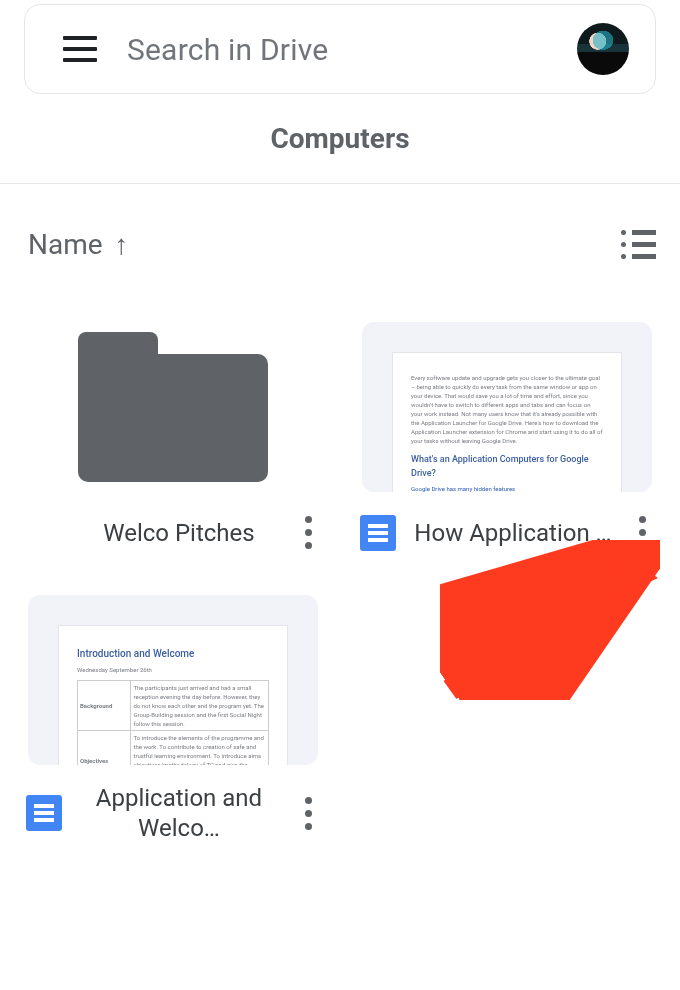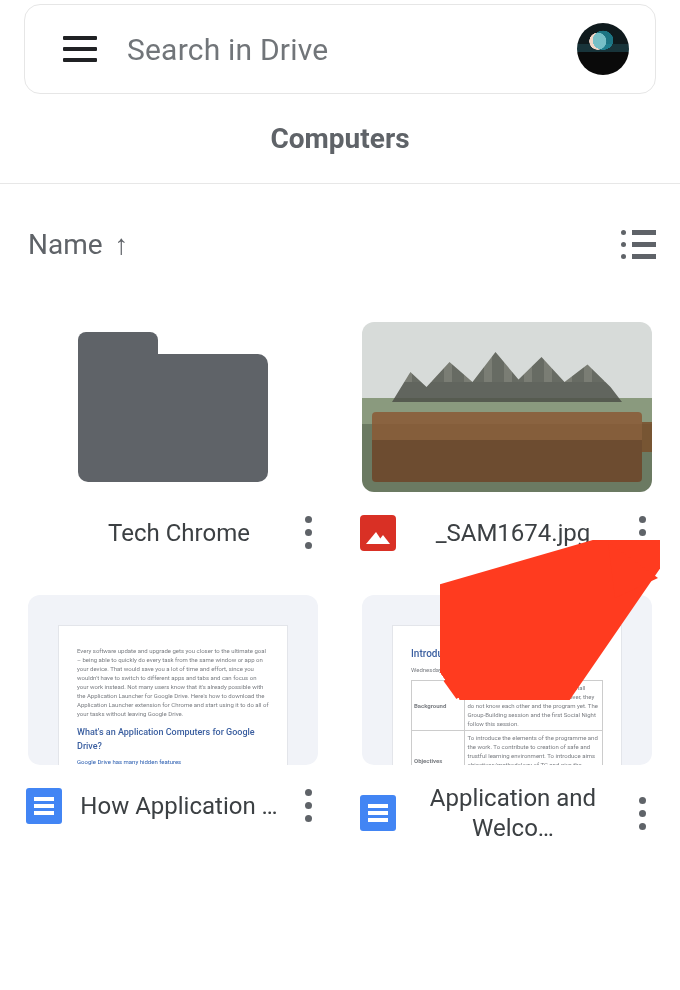--- a/index.html
+++ b/index.html
@@ -302,41 +302,29 @@
 </div>
 
 <div class="grid">
 
   <div class="item">
     <div class="thumb">
       <div class="folder-shape"></div>
     </div>
     <div class="item-footer">
       <span class="icon" style="width:36px"></span>
-      <div class="name">Tech Chrome</div>
+      <div class="name">Welco Pitches</div>
       <div class="more-dots">
         <span></span>
           <span></span>
           <span></span>
       </div>
     </div>
   </div>
 
-  <div class="item">
-    <div class="thumb photo-thumb"></div>
-    <div class="item-footer">
-      <span class="icon img-icon"></span>
-      <div class="name" style="word-break:break-all">_SAM1674.jpg</div>
-      <div class="more-dots">
-        <span></span>
-          <span></span>
-          <span></span>
-      </div>
-    </div>
-  </div>
 
   <div class="item">
     <div class="thumb doc-thumb">
       <div class="doc-page">
         <div style="margin-bottom:8px">Every software update and upgrade gets you closer to the ultimate goal – being able to quickly do every task from the same window or app on your device. That would save you a lot of time and effort, since you wouldn't have to switch to different apps and tabs and can focus on your work instead. Not many users know that it's already possible with the Application Launcher for Google Drive. Here's how to download the Application Launcher extension for Chrome and start using it to do all of your tasks without leaving Google Drive.</div>
         <div class="h">What's an Application Computers for Google Drive?</div>
         <div style="color:#2a5db0;text-decoration:underline">Google Drive has many hidden features</div>
       </div>
     </div>
     <div class="item-footer">

